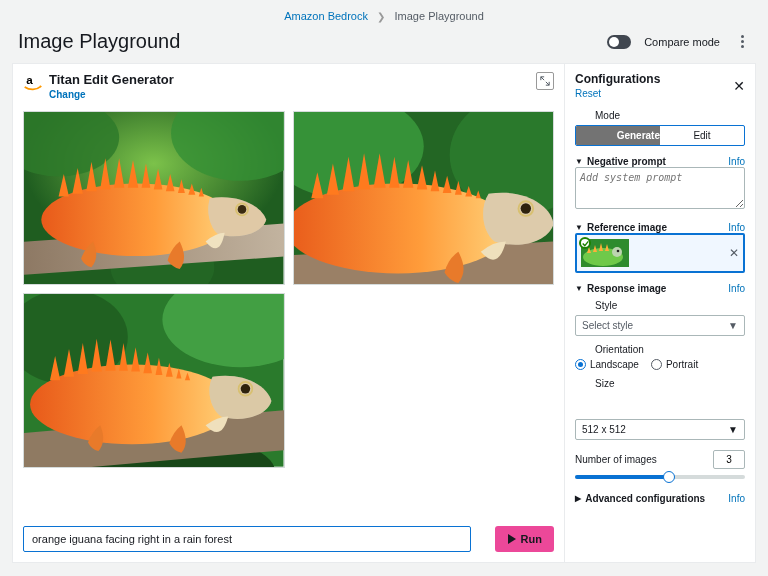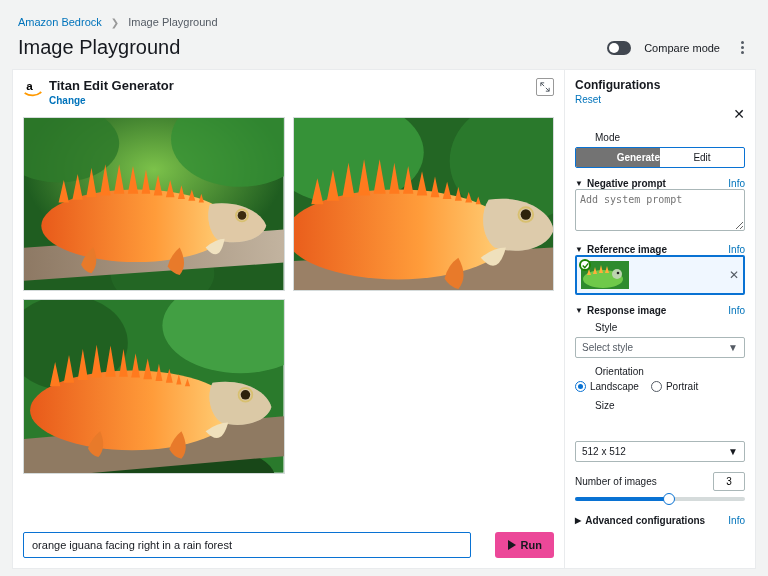--- a/index.html
+++ b/index.html
@@ -6,21 +6,21 @@
   body {
     font-family: "Amazon Ember", -apple-system, BlinkMacSystemFont, "Segoe UI", Arial, sans-serif;
     font-size: 12px;
     color: #16191f;
     background: #f2f3f3;
     width: 768px;
     height: 576px;
     overflow: hidden;
   }
   a { color: #0073bb; text-decoration: none; cursor: pointer; }
-  .breadcrumb { padding: 16px 18px 4px; font-size: 11px; color: #545b64; }
+  .breadcrumb { padding: 10px 18px 4px; font-size: 11px; color: #545b64; text-align: center; }
   .breadcrumb .sep { color: #999; margin: 0 6px; font-size: 10px; }
   .header {
     display: flex; align-items: center; justify-content: space-between;
     padding: 4px 18px 10px;
   }
   .header h1 { font-size: 20px; font-weight: 400; }
   .header-right { display: flex; align-items: center; gap: 14px; }
   .toggle-wrap { display: flex; align-items: center; gap: 13px; font-size: 11px; }
   .toggle {
     width: 24px; height: 14px; border-radius: 8px;
@@ -58,33 +58,33 @@
     font-size:11px; color:#16191f;
   }
   .run-btn {
     background:#ec4899; border:none; color:#16191f; font-weight:700;
     font-size:11px; padding:6px 12px; border-radius:3px; display:flex; align-items:center; gap:4px;
     cursor:pointer;
   }
   .run-btn svg{width:10px;height:10px;}
 
   
-  .side-header{display:flex;flex-direction:column;}
+  .side-header{display:flex;align-items:center;}
   .side-title{font-size:12px;font-weight:700;}
   .close-x{margin-left:auto;font-size:14px;color:#16191f;cursor:pointer;}
   .reset{font-size:10px;color:#0073bb;}
   .section{margin-top:10px;}
   .sec-label{font-size:10px;color:#16191f;margin-bottom:4px;padding-left:20px;}
   .mode-toggle{display:flex;border:1px solid #0972d3;border-radius:2px;overflow:hidden;font-size:10px;}
   .mode-toggle div{flex:1;text-align:center;padding:4px 0;cursor:pointer;}
   .mode-toggle .active{background:#737373;color:#fff;font-weight:700;text-align:right;}
   .collapse-head{display:flex;align-items:center;font-size:10px;font-weight:700;cursor:pointer;}
   .collapse-head .tri{margin-right:4px;font-size:8px;}
   .collapse-head .info{margin-left:auto;color:#0073bb;font-weight:400;font-size:10px;}
-  .neg-area{width:100%;border:1px solid #aab7b8;border-radius:2px;min-height:42px;padding:4px;font-size:10px;color:#aab7b8;resize:vertical;}
+  .neg-area{width:100%;border:1px solid #aab7b8;border-radius:2px;min-height:42px;padding:4px;font-size:10px;color:#aab7b8;font-style:italic;resize:vertical;}
   .ref-box{border:2px solid #0972d3;background:#f0f7ff;padding:4px;border-radius:2px;display:flex;align-items:center;gap:4px;}
   .ref-thumb{position:relative;width:48px;height:28px;}
   .ref-thumb svg{width:100%;height:100%;}
   .check-badge{position:absolute;left:-2px;top:-2px;width:12px;height:12px;border-radius:50%;background:#fff;border:2px solid #1d8102;display:flex;align-items:center;justify-content:center;}
   .check-badge svg{width:7px;height:7px;}
   .ref-x{margin-left:auto;font-size:12px;color:#545b64;cursor:pointer;}
   .select{width:100%;border:1px solid #aab7b8;border-radius:2px;padding:4px 6px;font-size:10px;display:flex;justify-content:space-between;align-items:center;color:#545b64;cursor:pointer;}
   .select.black{color:#16191f;margin-top:30px;}
   .radio-row{display:flex;gap:12px;font-size:10px;margin-top:2px;}
   .radio{display:flex;align-items:center;gap:4px;}

